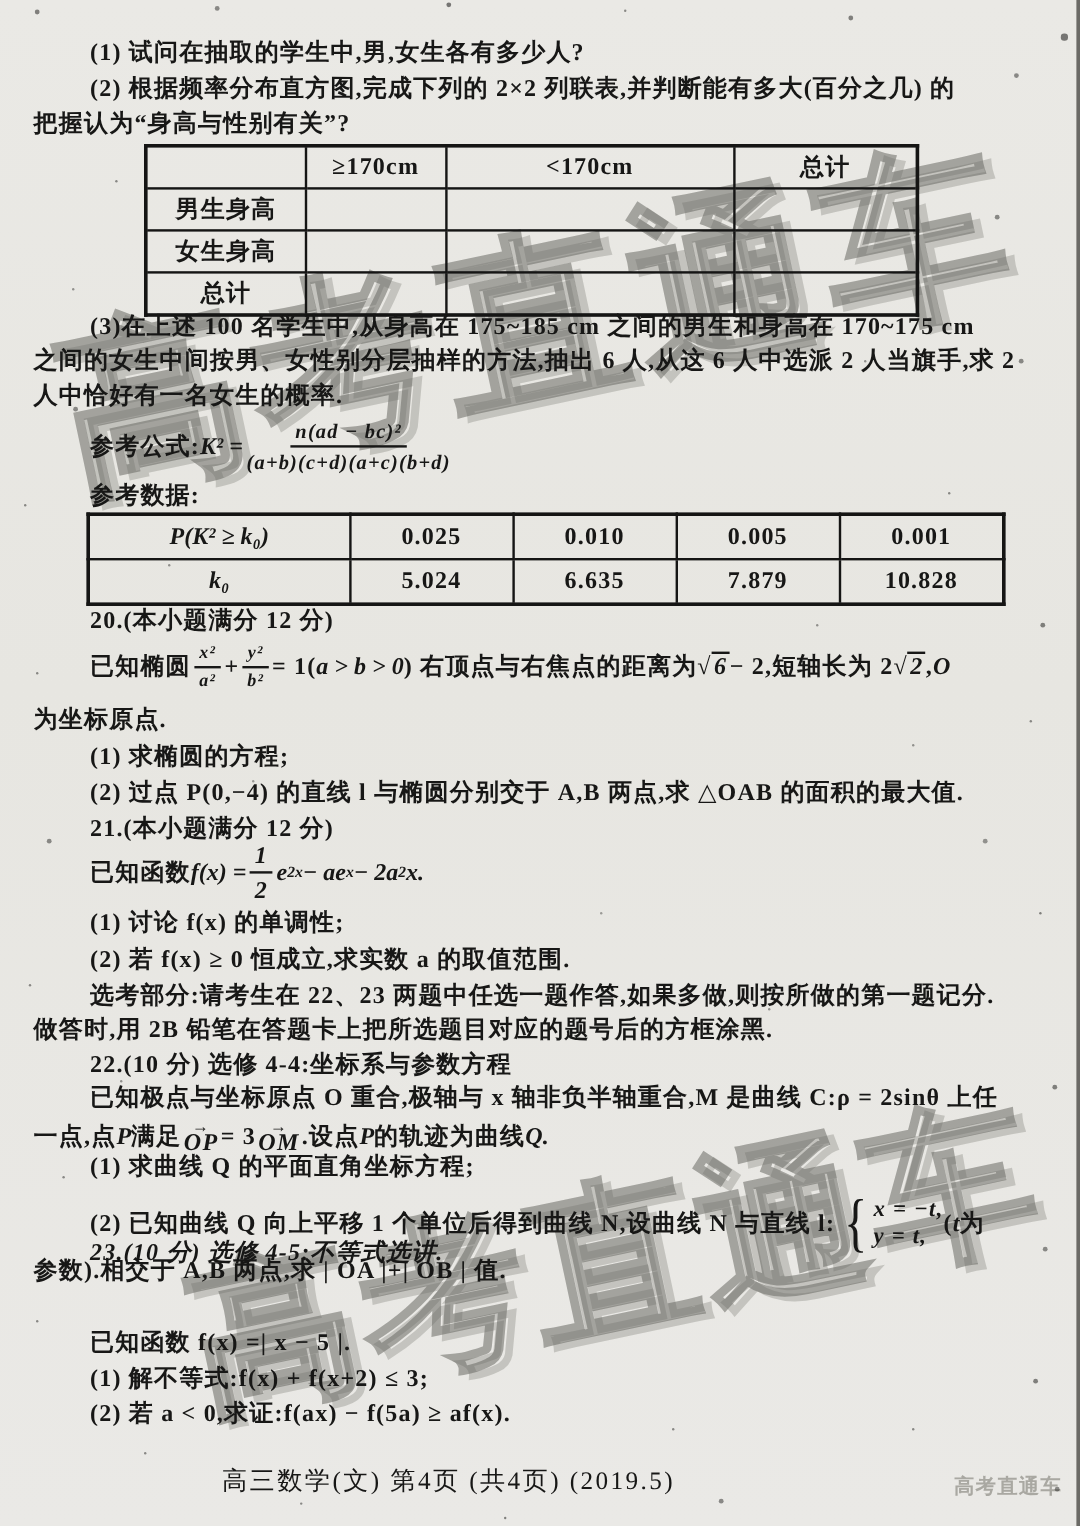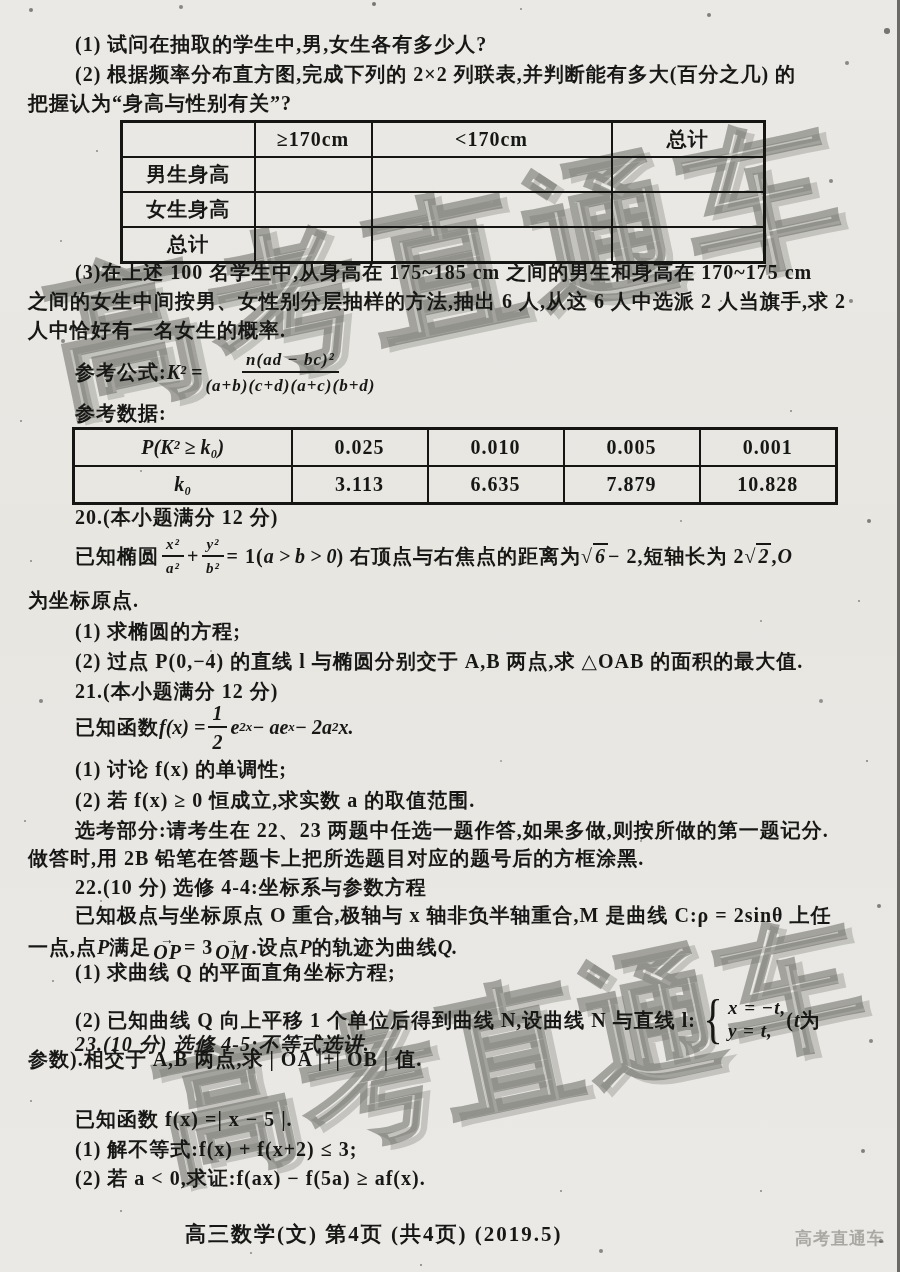--- a/index.html
+++ b/index.html
@@ -39,21 +39,21 @@
   .t2 .mathcell{font-style:italic;letter-spacing:0;}
   
   .wm{position:absolute;font-family:"Liberation Sans","DejaVu Sans",sans-serif;font-weight:700;
       white-space:nowrap;color:transparent;pointer-events:none;}
   .wm .layer{position:absolute;left:0;top:0;color:transparent;}
   .wm .l1{-webkit-text-stroke:3px rgba(105,105,100,.55);text-stroke:3px rgba(105,105,100,.55);}
   .wm .l2{left:7px;top:6px;-webkit-text-stroke:2px rgba(150,150,144,.45);text-stroke:2px rgba(150,150,144,.45);}
   .wm1{left:40px;top:165px;font-size:152px;letter-spacing:10px;transform:rotate(-12deg);width:820px;height:170px;}
   .wm2{left:150px;top:955px;font-size:138px;letter-spacing:6px;transform:rotate(-12deg);width:740px;height:160px;}
   .wm-small{position:absolute;left:795px;top:1227px;font-size:17px;font-weight:700;color:#a9a8a2;letter-spacing:1px;font-family:"Liberation Sans","DejaVu Sans",sans-serif;}
-  .footer{position:absolute;left:185px;top:1220px;font-size:21px;font-weight:700;letter-spacing:2px;}
+  .footer{position:absolute;left:185px;top:1220px;font-size:21px;font-weight:400;letter-spacing:2px;}
   
   .edge-right{position:absolute;right:0;top:0;width:3px;height:1272px;background:rgba(75,74,70,.8);}
   .noise{position:absolute;left:0;top:0;width:2px;height:2px;background:transparent;border-radius:50%;
     box-shadow:30px 9px 0 1px rgba(40,40,38,.55),180px 6px 0 1px rgba(40,40,38,.5),373px 3px 0 1px rgba(40,40,38,.6),
     520px 8px 0 rgba(40,40,38,.5),708px 14px 0 1px rgba(40,40,38,.55),886px 30px 0 2px rgba(40,40,38,.6),
     846px 62px 0 1px rgba(40,40,38,.5),96px 150px 0 rgba(40,40,38,.5),62px 340px 0 1px rgba(40,40,38,.5),
     20px 420px 0 rgba(40,40,38,.5),850px 300px 0 1px rgba(40,40,38,.5),868px 520px 0 1px rgba(40,40,38,.55),
     30px 560px 0 rgba(40,40,38,.5),858px 600px 0 rgba(40,40,38,.5),40px 700px 0 1px rgba(40,40,38,.5),
     866px 760px 0 rgba(40,40,38,.55),24px 820px 0 rgba(40,40,38,.5),878px 905px 0 1px rgba(40,40,38,.55),
     52px 980px 0 rgba(40,40,38,.5),870px 1040px 0 1px rgba(40,40,38,.5),30px 1100px 0 rgba(40,40,38,.5),
@@ -143,21 +143,21 @@
     <tbody>
         <tr>
       <td class="mathcell">P(K² ≥ k₀)</td>
       <td>0.025</td>
       <td>0.010</td>
       <td>0.005</td>
       <td>0.001</td>
     </tr>
     <tr>
       <td class="mathcell">k₀</td>
-      <td>3.113</td>
+      <td>5.024</td>
       <td>6.635</td>
       <td>7.879</td>
       <td>10.828</td>
     </tr>
   </tbody>
     </table>
 
   <div class="ln" style="left:75px;top:505px;">20.(本小题满分 12 分)</div>
   <div class="ln lnf sm-frac" style="left:75px;top:530px;height:52px;">
       <span class="t">已知椭圆</span>

